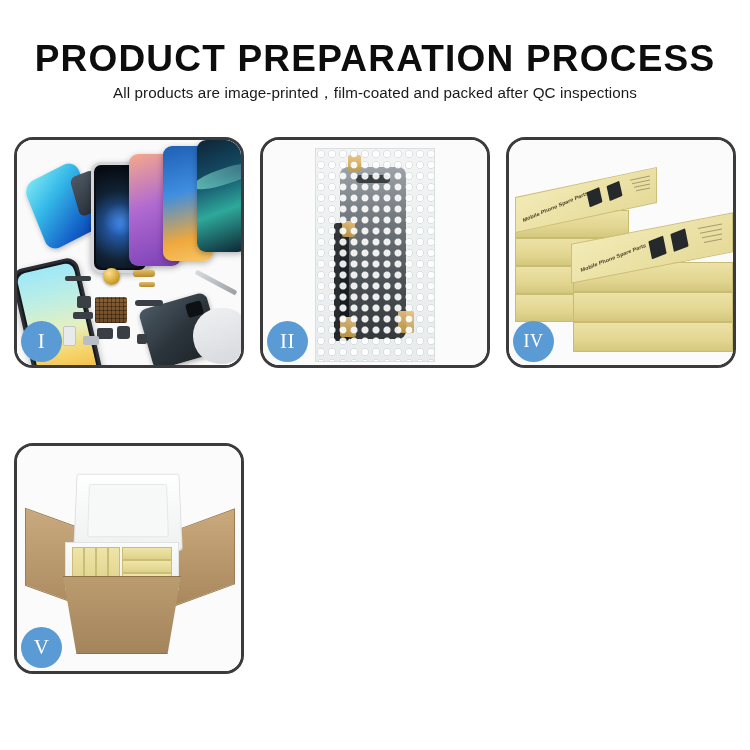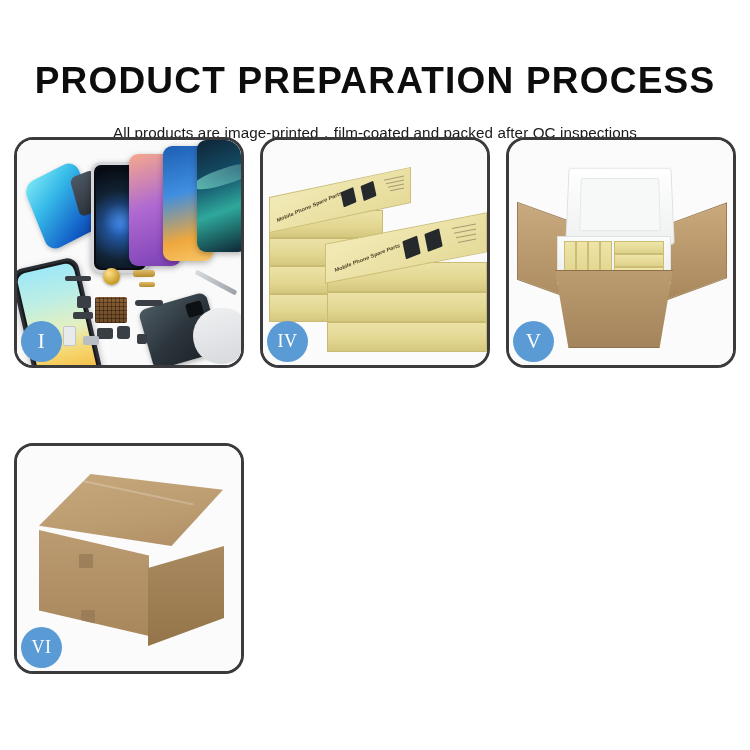--- a/index.html
+++ b/index.html
@@ -8,32 +8,32 @@
   }
   body {
     width: 750px; height: 750px;
     font-family: "Liberation Sans", sans-serif;
     color: #111;
     overflow: hidden;
     position: relative;
   }
 
   
-  .header { width: 750px; text-align: center; padding-top: 62px; }
+  .header { width: 750px; text-align: center; padding-top: 40px; }
   .title {
     font-family: "Liberation Sans", sans-serif;
     font-size: 37px;
     font-weight: 700;
     letter-spacing: 1.2px;
     color: #0d0d0d;
     line-height: 1.05;
     white-space: nowrap;
   }
   .subtitle {
-    margin-top: 22px;
+    margin-top: 4px;
     font-family: "Liberation Sans", sans-serif;
     font-size: 15.2px;
     font-weight: 400;
     color: #1a1a1a;
     letter-spacing: .1px;
     white-space: nowrap;
   }
 
   
   .grid {
@@ -342,20 +342,34 @@
       <div class="part" style="left:120px;top:194px;width:10px;height:10px;border-radius:2px;"></div>
       <div class="part light" style="left:212px;top:196px;width:8px;height:8px;border-radius:50%;"></div>
       <div class="part light" style="left:202px;top:204px;width:7px;height:7px;border-radius:50%;"></div>
 
       <div class="tweezers"></div>
       <div class="hand"></div>
     </div>
     <div class="badge">I</div>
   </div>
 
+  <div class="panel">
+    <div class="panel-inner">
+      <div class="bag">
+        <div class="bag-part"></div>
+        <div class="flex-cable"></div>
+        <div class="tape" style="left:32px;top:6px;"></div>
+        <div class="tape" style="left:26px;top:72px;"></div>
+        <div class="tape" style="left:24px;top:168px;width:16px;height:20px;"></div>
+        <div class="tape" style="left:82px;top:162px;width:16px;height:22px;"></div>
+        <div class="bubble-layer"></div>
+      </div>
+    </div>
+    <div class="badge">II</div>
+  </div>
 
 
   <div class="panel">
     <div class="panel-inner">
       <div class="stack">
 
         <div class="sbox" style="left:0px;top:56px;width:112px;height:26px;"></div>
         <div class="sbox" style="left:0px;top:84px;width:112px;height:26px;"></div>
         <div class="sbox" style="left:0px;top:112px;width:112px;height:26px;"></div>
         <div class="sbox" style="left:0px;top:140px;width:112px;height:26px;"></div>
@@ -403,27 +417,14 @@
         <div class="v-ybox" style="left:56px;top:4px;width:48px;height:11px;"></div>
         <div class="v-ybox" style="left:56px;top:17px;width:48px;height:11px;"></div>
         <div class="v-ybox" style="left:56px;top:30px;width:48px;height:11px;"></div>
       </div>
 
       <div class="v-body"></div>
     </div>
     <div class="badge">V</div>
   </div>
 
-  <div class="panel">
-    <div class="panel-inner">
-      <div class="c-top">
-        <div class="c-seam" style="left:26px;top:16px;width:130px;height:2px;transform:rotate(12deg);"></div>
-      </div>
-      <div class="c-front">
-        <div class="c-tape" style="left:40px;top:24px;width:14px;height:14px;"></div>
-        <div class="c-tape" style="left:42px;top:80px;width:14px;height:14px;"></div>
-      </div>
-      <div class="c-side"></div>
-    </div>
-    <div class="badge small">VI</div>
-  </div>
 
 </div>
 
 </body></html>

